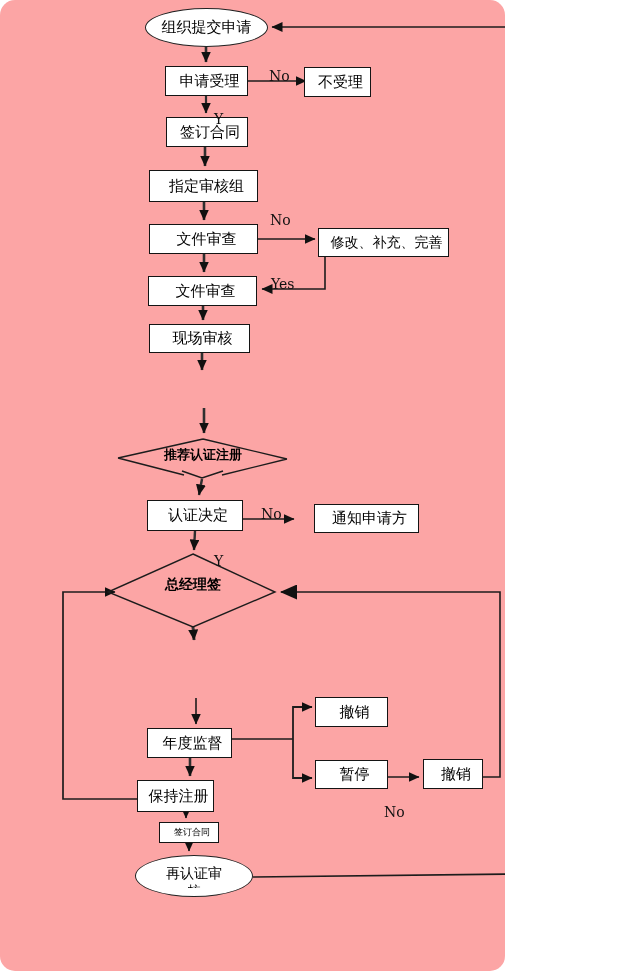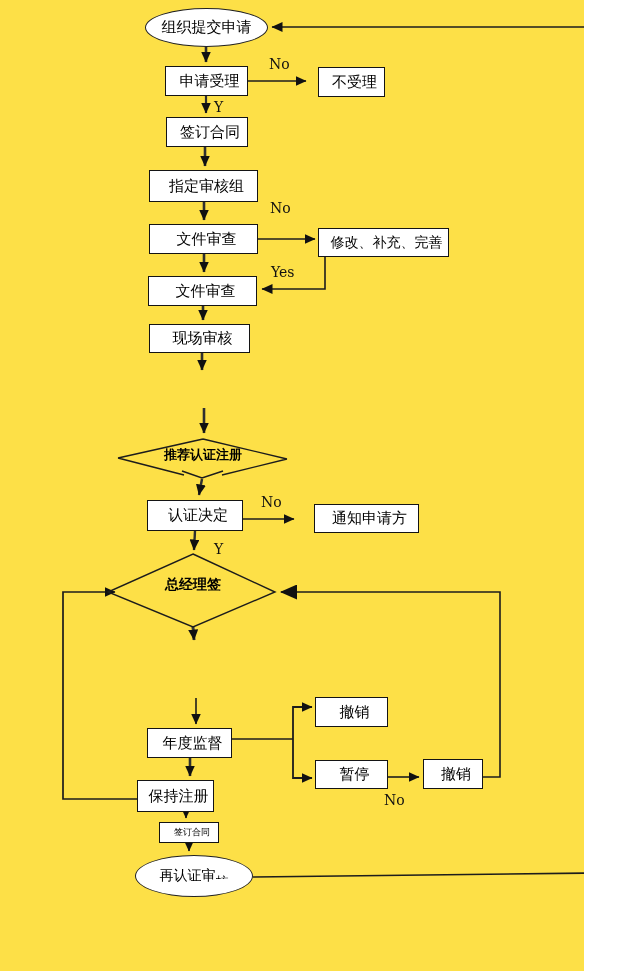--- a/index.html
+++ b/index.html
@@ -1,30 +1,30 @@
 <!DOCTYPE html>
 <html><head>
 <meta charset="utf-8">
 <style>
   html,body{margin:0;padding:0;background:#fff;}
-  #stage{position:relative;width:584px;height:971px;background:#fde047;overflow:hidden;
-         font-family:"DejaVu Sans",sans-serif;color:#000;}
+  #stage{position:relative;width:505px;height:971px;background:#fca5a5;overflow:hidden;
+         font-family:"DejaVu Sans",sans-serif;color:#000;border-radius:15px;}
   #wires{position:absolute;left:0;top:0;width:635px;height:971px;}
   .node{position:absolute;display:flex;align-items:center;justify-content:center;
         text-align:center;background:#ffffff;box-sizing:border-box;white-space:nowrap;}
   .rect{border:1.5px solid #141414;font-size:15px;padding-left:6px;}
   .ellipse{border:1.6px solid #222222;border-radius:50%;font-size:15px;}
   .small{font-size:9px;}
   .f14{font-size:14px;}
   .f13{font-size:13px;}
-  .elabel{position:absolute;font-family:"DejaVu Serif",serif;font-size:14px;color:#111;}
+  .elabel{position:absolute;font-family:"DejaVu Serif",serif;font-size:14px;color:#111;margin-top:12px;}
   .dlabel{position:absolute;display:flex;align-items:center;justify-content:center;
           text-align:center;white-space:nowrap;background:transparent;font-weight:bold;}
   .clip2{height:5px;overflow:hidden;font-size:13px;line-height:15px;}
-  .col{flex-direction:row;}
+  .col{flex-direction:column;}
 </style>
 </head>
 <body>
 
 <div id="stage">
 
   <svg id="wires" viewBox="0 0 635 971" xmlns="http://www.w3.org/2000/svg">
     <defs>
       <marker id="arr" markerUnits="userSpaceOnUse" markerWidth="12" markerHeight="10" refX="10.5" refY="5" orient="auto">
         <path d="M0,0 L11,5 L0,10 z" fill="#111"></path>
@@ -69,21 +69,21 @@
   </svg>
 
   <div class="node ellipse" style="left:145px;top:8px;width:123px;height:39px">
     <span>组织提交申请</span>
   </div>
 
   <div class="node rect" style="left:165px;top:66px;width:83px;height:30px">
     <span>申请受理</span>
   </div>
 
-  <div class="node rect" style="left:318px;top:67px;width:67px;height:30px">
+  <div class="node rect" style="left:304px;top:67px;width:67px;height:30px">
     <span>不受理</span>
   </div>
 
   <div class="node rect" style="left:166px;top:117px;width:82px;height:30px">
     <span>签订合同</span>
   </div>
 
   <div class="node rect" style="left:149px;top:170px;width:109px;height:32px">
     <span>指定审核组</span>
   </div>

